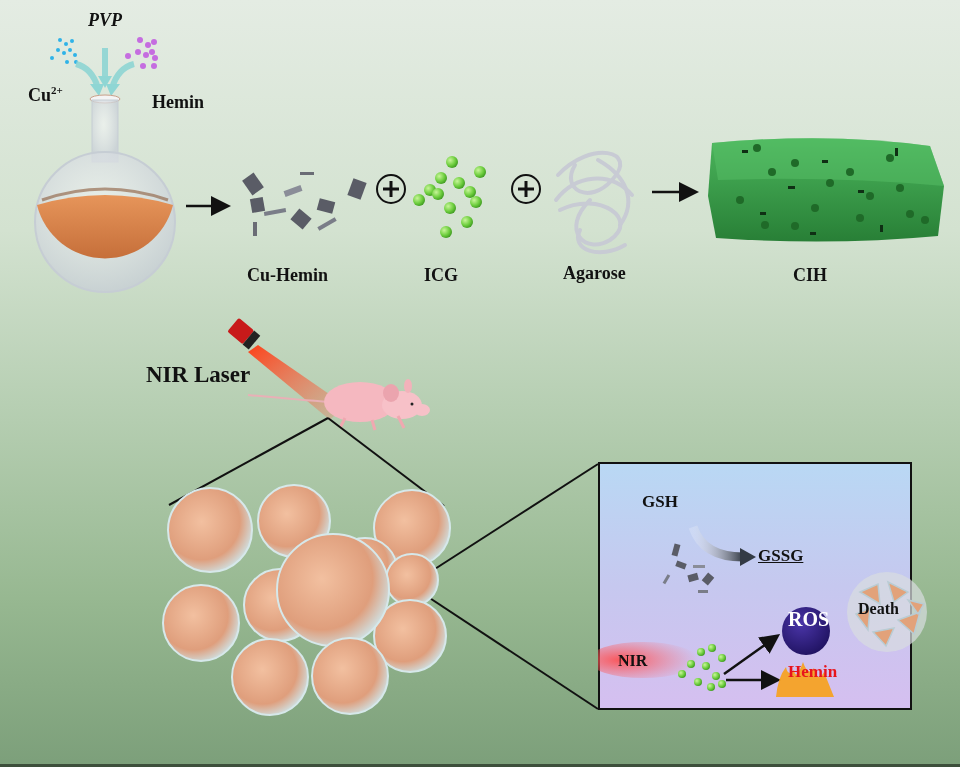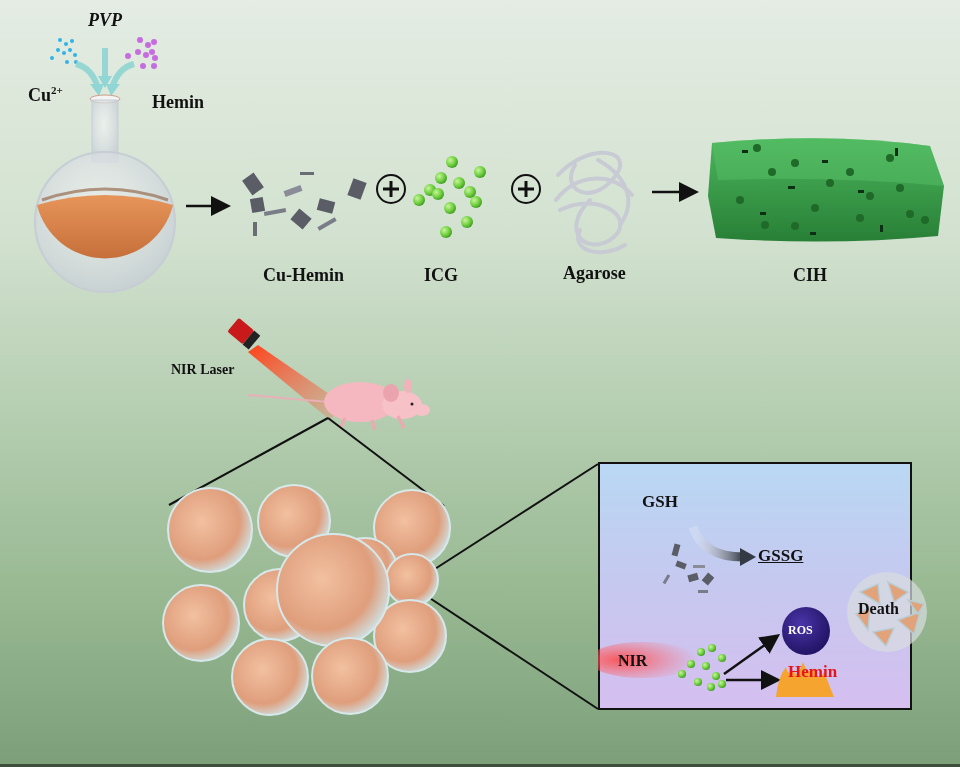--- a/index.html
+++ b/index.html
@@ -269,29 +269,29 @@
         <polygon points="258,152 272,146 270,168"></polygon>
         <polygon points="300,158 322,150 316,172"></polygon>
         <polygon points="275,170 296,166 288,184"></polygon>
         <polygon points="310,138 326,142 320,152"></polygon>
       </g>
     </g>
   </svg>
   <span class="lbl" style="left:42px;top:28px;font-size:17px;">GSH</span>
   <span class="lbl" style="left:158px;top:82px;font-size:17px;text-decoration:underline;">GSSG</span>
   <span class="lbl" style="left:18px;top:188px;font-size:16px;text-align:right;">NIR</span>
-  <span class="lbl" style="left:188px;top:159px;font-size:12px;color:#fff;">ROS</span>
+  <span class="lbl" style="left:188px;top:144px;font-size:20px;color:#fff;">ROS</span>
   <span class="lbl" style="left:188px;top:198px;font-size:17px;color:#e8141c;">Hemin</span>
   <span class="lbl" style="left:258px;top:136px;font-size:16px;">Death</span>
 </div>
 
 <span class="lbl" style="left:88px;top:10px;font-size:18px;font-style:italic;">PVP</span>
 <span class="lbl" style="left:28px;top:84px;font-size:18px;">
   <span>Cu</span><sup style="font-size:11px;">2+</sup>
 </span>
 <span class="lbl" style="left:152px;top:84px;font-size:18px;margin-top:8px;">Hemin</span>
-<span class="lbl" style="left:247px;top:265px;font-size:18px;margin-left:16px;">Cu-Hemin</span>
+<span class="lbl" style="left:247px;top:265px;font-size:18px;">Cu-Hemin</span>
 <span class="lbl" style="left:424px;top:265px;font-size:18px;">ICG</span>
 <span class="lbl" style="left:563px;top:263px;font-size:18px;">Agarose</span>
 <span class="lbl" style="left:793px;top:265px;font-size:18px;">CIH</span>
-<span class="lbl" style="left:146px;top:362px;font-size:14px;margin-left:25px;">NIR Laser</span>
+<span class="lbl" style="left:146px;top:362px;font-size:23px;">NIR Laser</span>
 
 <div class="bottom-line"></div>
 
 </body></html>

